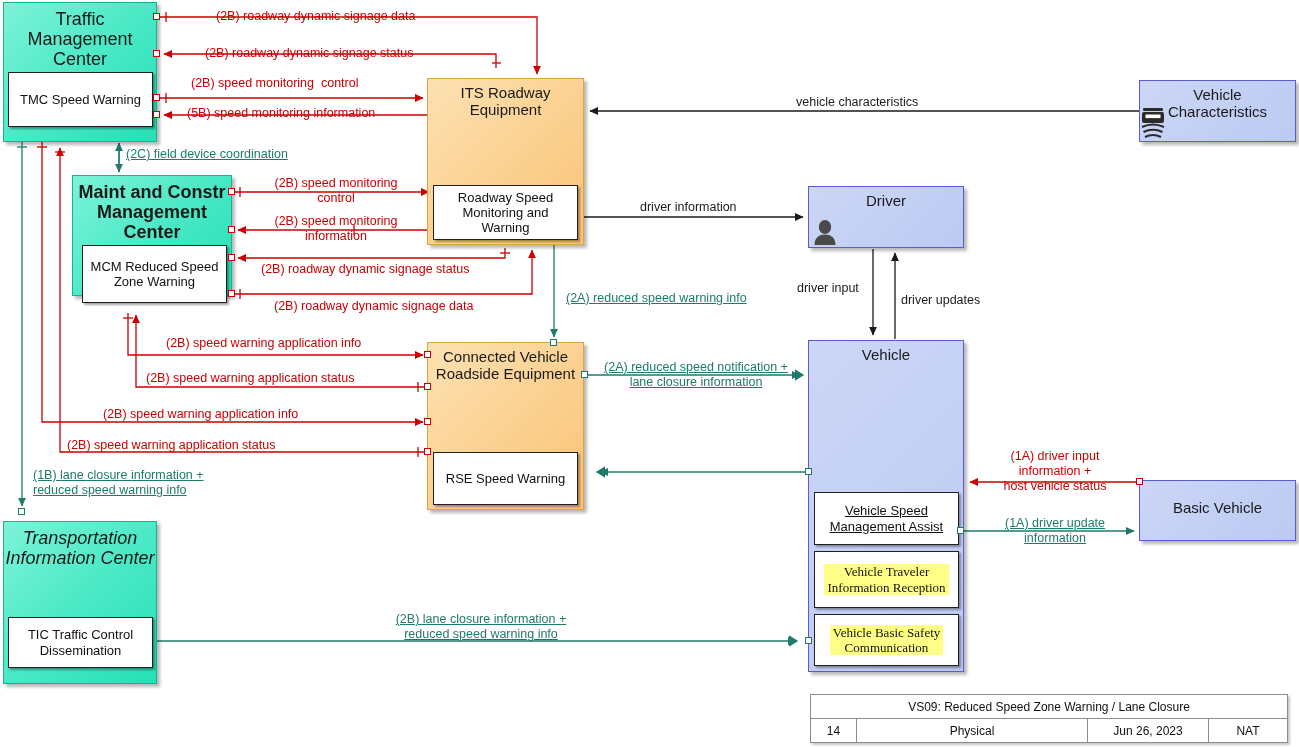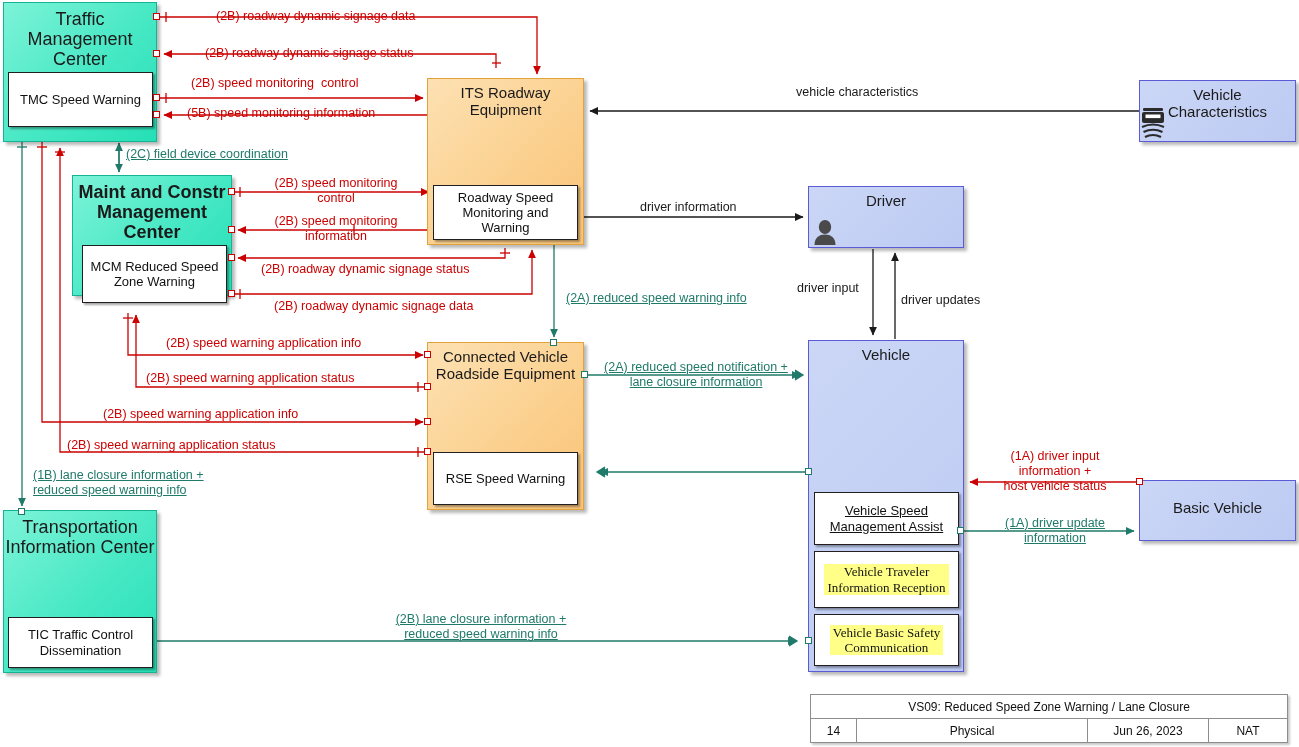--- a/index.html
+++ b/index.html
@@ -157,21 +157,21 @@
     <span>TMC Speed Warning</span>
   </div>
 
   <div class="node center" style="left:72px;top:175px;width:160px;height:121px;font-weight:bold;">
     <div class="title">Maint and Constr<br>Management Center</div>
   </div>
   <div class="appbox" style="left:82px;top:245px;width:145px;height:58px;">
     <span>MCM Reduced Speed<br>Zone Warning</span>
   </div>
 
-  <div class="node center" style="left:3px;top:510px;width:154px;height:163px;">
+  <div class="node center" style="left:3px;top:521px;width:154px;height:163px;font-style:italic;">
     <div class="title">Transportation<br>Information Center</div>
   </div>
   <div class="appbox" style="left:8px;top:617px;width:145px;height:51px;">
     <span>TIC Traffic Control<br>Dissemination</span>
   </div>
 
   <div class="node field" style="left:427px;top:78px;width:157px;height:167px;">
     <div class="title">ITS Roadway<br>Equipment</div>
   </div>
   <div class="appbox" style="left:433px;top:185px;width:145px;height:55px;">
@@ -256,21 +256,21 @@
   <div class="flab red" style="left:261px;top:262px;">(2B) roadway dynamic signage status</div>
   <div class="flab red" style="left:274px;top:299px;">(2B) roadway dynamic signage data</div>
   <div class="flab red" style="left:166px;top:336px;">(2B) speed warning application info</div>
   <div class="flab red" style="left:146px;top:371px;">(2B) speed warning application status</div>
   <div class="flab red" style="left:103px;top:407px;">(2B) speed warning application info</div>
   <div class="flab red" style="left:67px;top:438px;">(2B) speed warning application status</div>
   <div class="flab teal" style="left:33px;top:468px;">(1B) lane closure information +<br>reduced speed warning info</div>
   <div class="flab teal c" style="left:335px;top:612px;width:292px;">(2B) lane closure information +<br>reduced speed warning info</div>
   <div class="flab teal" style="left:566px;top:291px;">(2A) reduced speed warning info</div>
   <div class="flab teal c" style="left:590px;top:360px;width:212px;">(2A) reduced speed notification +<br>lane closure information</div>
-  <div class="flab black" style="left:796px;top:85px;">vehicle characteristics</div>
+  <div class="flab black" style="left:796px;top:95px;">vehicle characteristics</div>
   <div class="flab black" style="left:640px;top:200px;">driver information</div>
   <div class="flab black" style="left:797px;top:281px;">driver input</div>
   <div class="flab black" style="left:901px;top:293px;">driver updates</div>
   <div class="flab red c" style="left:975px;top:449px;width:160px;">(1A) driver input<br>information +<br>host vehicle status</div>
   <div class="flab teal c" style="left:975px;top:516px;width:160px;">(1A) driver update<br>information</div>
 
   <div id="titleblock">
     <div id="tb-top">VS09: Reduced Speed Zone Warning / Lane Closure</div>
     <div id="tb-bot">
       <div class="tb-num">14</div>

